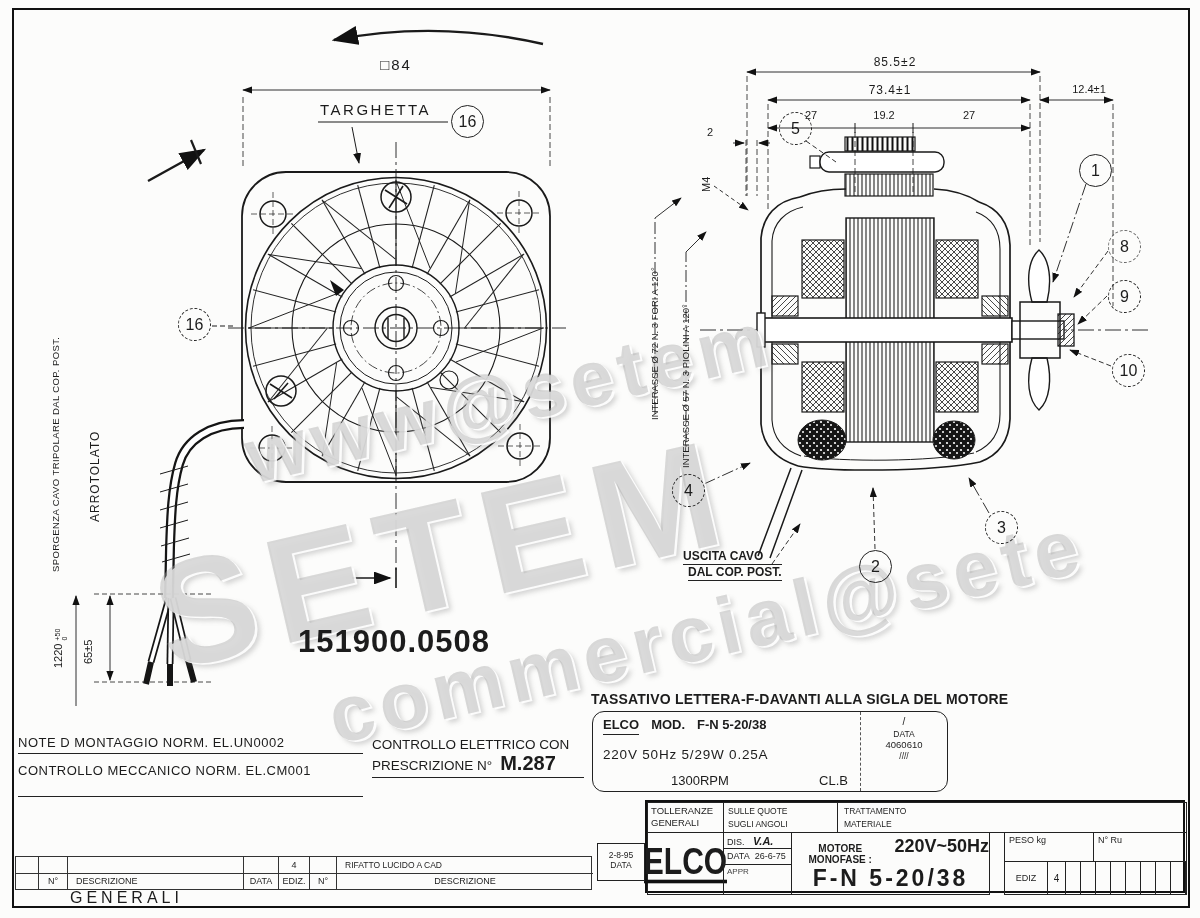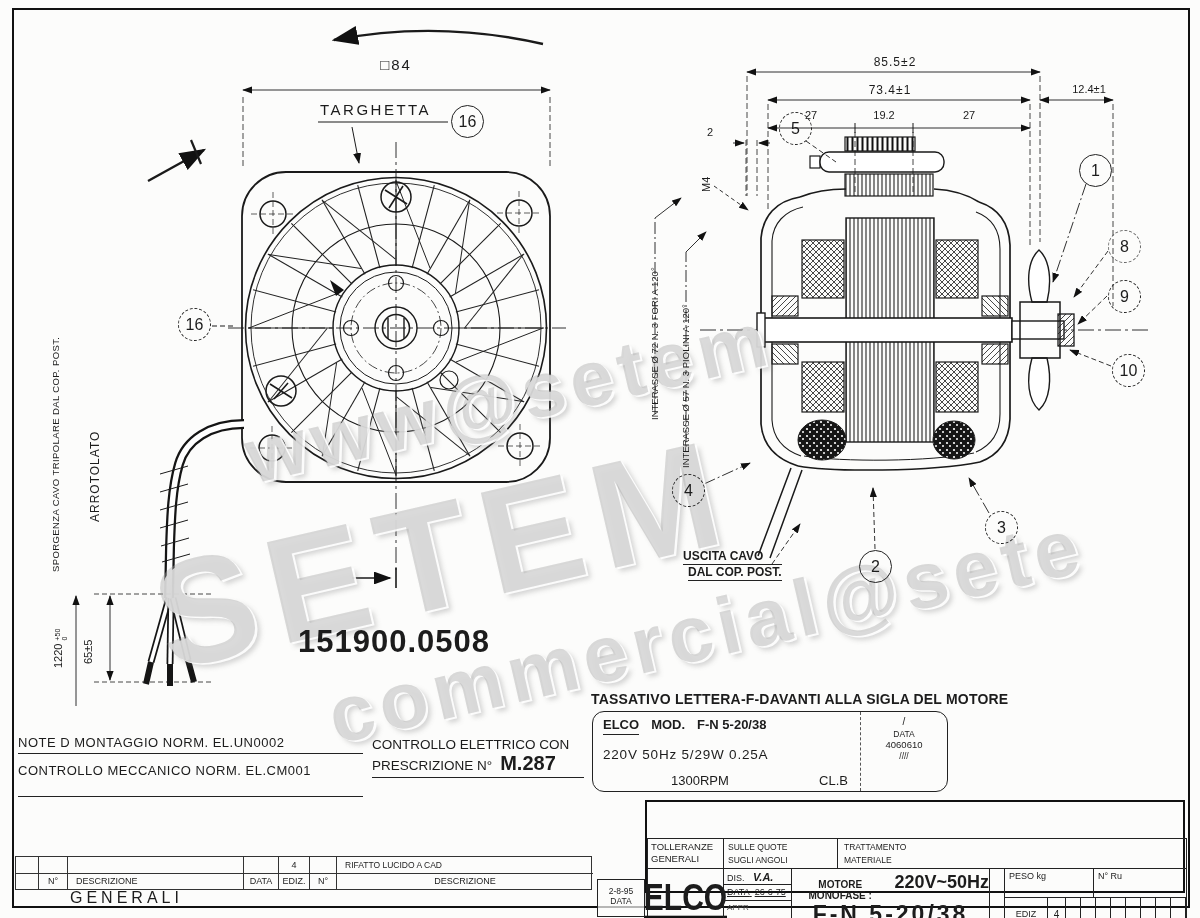--- a/index.html
+++ b/index.html
@@ -11,21 +11,21 @@
       color:rgba(165,165,165,0.40);letter-spacing:6px;
       text-shadow:2px 2px 0 rgba(255,255,255,0.9),4px 5px 5px rgba(120,120,120,0.30);}
   .lbl{position:absolute;z-index:3;white-space:nowrap;color:#1c1c1c;}
   .ctr{text-align:center;}
   .rot{transform:rotate(-90deg);transform-origin:0 0;}
   .co{position:absolute;z-index:3;width:31px;height:31px;border:1.4px solid #222;border-radius:50%;
       display:flex;align-items:center;justify-content:center;font-size:16px;background:transparent;}
   .co.dash{border-style:dashed;}
   .ul{border-bottom:1.5px solid #222;padding-bottom:2px;}
   .tolstack{display:inline-flex;flex-direction:column;font-size:7px;line-height:7px;vertical-align:2px;margin-left:3px;}
-  .cell{position:absolute;box-sizing:border-box;border:1.2px solid #222;margin-top:36px;}
+  .cell{position:absolute;box-sizing:border-box;border:1.2px solid #222;}
   .nocell{position:absolute;box-sizing:border-box;}
 </style>
 </head>
 <body>
 
 <div id="sheet">
   <div class="frame"></div>
 
   <svg class="draw" width="1200" height="918" viewBox="0 0 1200 918">
     <defs>
@@ -337,21 +337,21 @@
       <div>MATERIALE</div>
     </div>
     <div class="cell" style="left:0;top:30px;width:77px;height:63px;display:flex;align-items:center;justify-content:center;">
       <span style="font-size:30px;font-weight:900;transform:scaleY(1.2);border-bottom:3px solid #111;line-height:30px;">ELCO</span>
     </div>
     <div class="cell" style="left:76px;top:30px;width:69px;height:63px;font-size:9px;">
       <div style="border-bottom:1px solid #222;padding:2px 3px;height:16px;box-sizing:border-box;">
         <span>DIS.</span>
         <span style="font-style:italic;font-weight:700;font-size:11px;margin-left:6px;">V.A.</span>
       </div>
-      <div style="border-bottom:1px solid #222;padding:2px 3px;height:16px;box-sizing:border-box;text-decoration:underline;">
+      <div style="border-bottom:1px solid #222;padding:2px 3px;height:16px;box-sizing:border-box;">
         <span>DATA</span>
         <span style="margin-left:3px;">26-6-75</span>
       </div>
       <div style="padding:2px 3px;color:#444;font-size:8px;">APPR</div>
     </div>
     <div class="cell" style="left:144px;top:30px;width:199px;height:63px;text-align:center;">
       <div style="display:flex;align-items:baseline;justify-content:center;gap:6px;margin-top:3px;">
         <span style="font-size:10px;font-weight:700;">MOTORE MONOFASE :</span>
         <span style="font-size:18px;font-weight:600;">220V~50Hz</span>
       </div>

